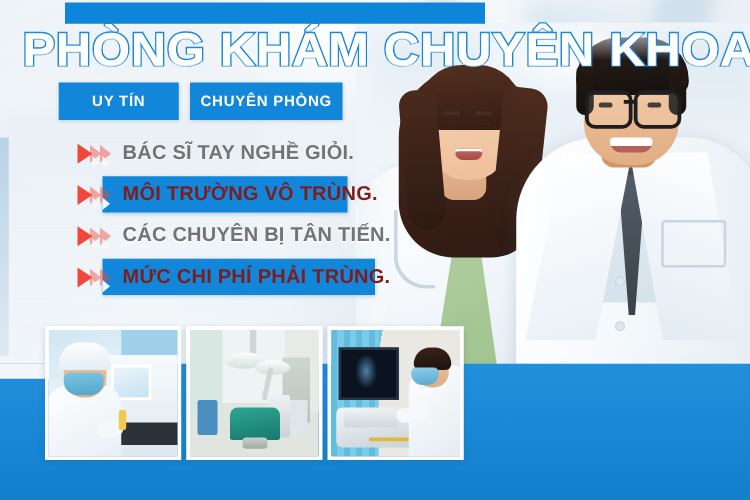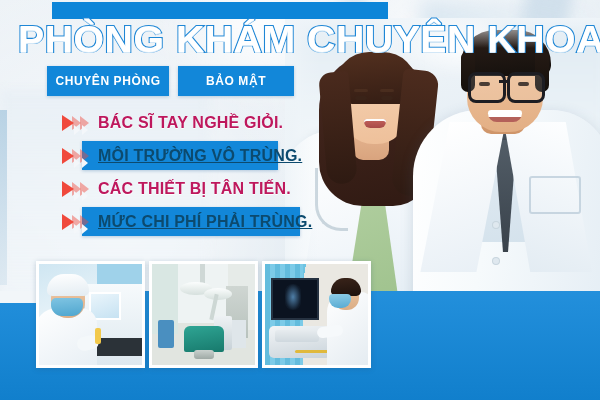--- a/index.html
+++ b/index.html
@@ -180,29 +180,29 @@
   .chev-in{position:absolute;top:2px;width:0;height:0;
     border-top:5px solid transparent;border-bottom:5px solid transparent;
     border-left:6px solid #f4f7fa;}
   .chev.c1 .chev-in{left:-7px;}
   .chev.c2 .chev-in{left:-7px;}
   .btext{
     font-size:16px;font-weight:700;letter-spacing:.2px;white-space:nowrap;
     font-family:"Liberation Sans Narrow","Liberation Sans",sans-serif;
     padding-left:6px;line-height:22px;
   }
-  .brow.plain .btext{color:#be185d;text-shadow:0 1px 0 rgba(255,255,255,.85);}
+  .brow.plain .btext{color:#737373;text-shadow:0 1px 0 rgba(255,255,255,.85);}
   .brow.filled{}
   .bar{
     position:absolute;left:22px;top:2px;height:29px;background:#1287d9;
     box-shadow:0 1px 3px rgba(25,90,150,.28);
   }
   .brow.filled .bar.w1{width:196px;}
   .brow.filled .bar.w2{width:218px;}
-  .brow.filled .btext{color:#0c4a6e;position:relative;z-index:2;text-decoration:underline;}
+  .brow.filled .btext{color:#7f1d1d;position:relative;z-index:2;}
 
   
   .thumbs{position:absolute;left:36px;top:261px;display:flex;gap:4px;}
   .thumb{width:109px;height:107px;border:3px solid #ffffff;box-sizing:border-box;
     overflow:hidden;position:relative;box-shadow:0 1px 5px rgba(40,80,115,.25);}
   .ph{position:absolute;inset:0;}
 
   
   .t1-bg{position:absolute;inset:0;background:linear-gradient(160deg,#cfe6f2,#eef6fa 55%,#dbe9f1);}
   .t1-machine{position:absolute;left:44px;top:20px;width:70px;height:86px;
@@ -328,22 +328,22 @@
     <div class="people-fade"></div>
     <div class="people-fade-top"></div>
   </div>
 
   <div class="top-bar"></div>
   <div class="left-edge"></div>
 
   <div class="title">PHÒNG KHÁM CHUYÊN KHOA</div>
 
   <div class="badges">
+    <div class="badge b1">UY TÍN</div>
     <div class="badge b2">CHUYÊN PHÒNG</div>
-    <div class="badge b3">BẢO MẬT</div>
   </div>
 
   <div class="bullets">
 
     <div class="brow plain">
       <div class="arrows">
         <span class="tri"></span>
         <span class="chev c1">
             <span class="chev-in"></span>
           </span>
@@ -371,21 +371,21 @@
     <div class="brow plain">
       <div class="arrows">
         <span class="tri"></span>
         <span class="chev c1">
             <span class="chev-in"></span>
           </span>
         <span class="chev c2">
             <span class="chev-in"></span>
           </span>
       </div>
-      <span class="btext">CÁC THIẾT BỊ TÂN TIẾN.</span>
+      <span class="btext">CÁC CHUYÊN BỊ TÂN TIẾN.</span>
     </div>
 
     <div class="brow filled">
       <span class="bar w2"></span>
       <div class="arrows">
         <span class="tri"></span>
         <span class="chev c1">
             <span class="chev-in"></span>
           </span>
         <span class="chev c2">

